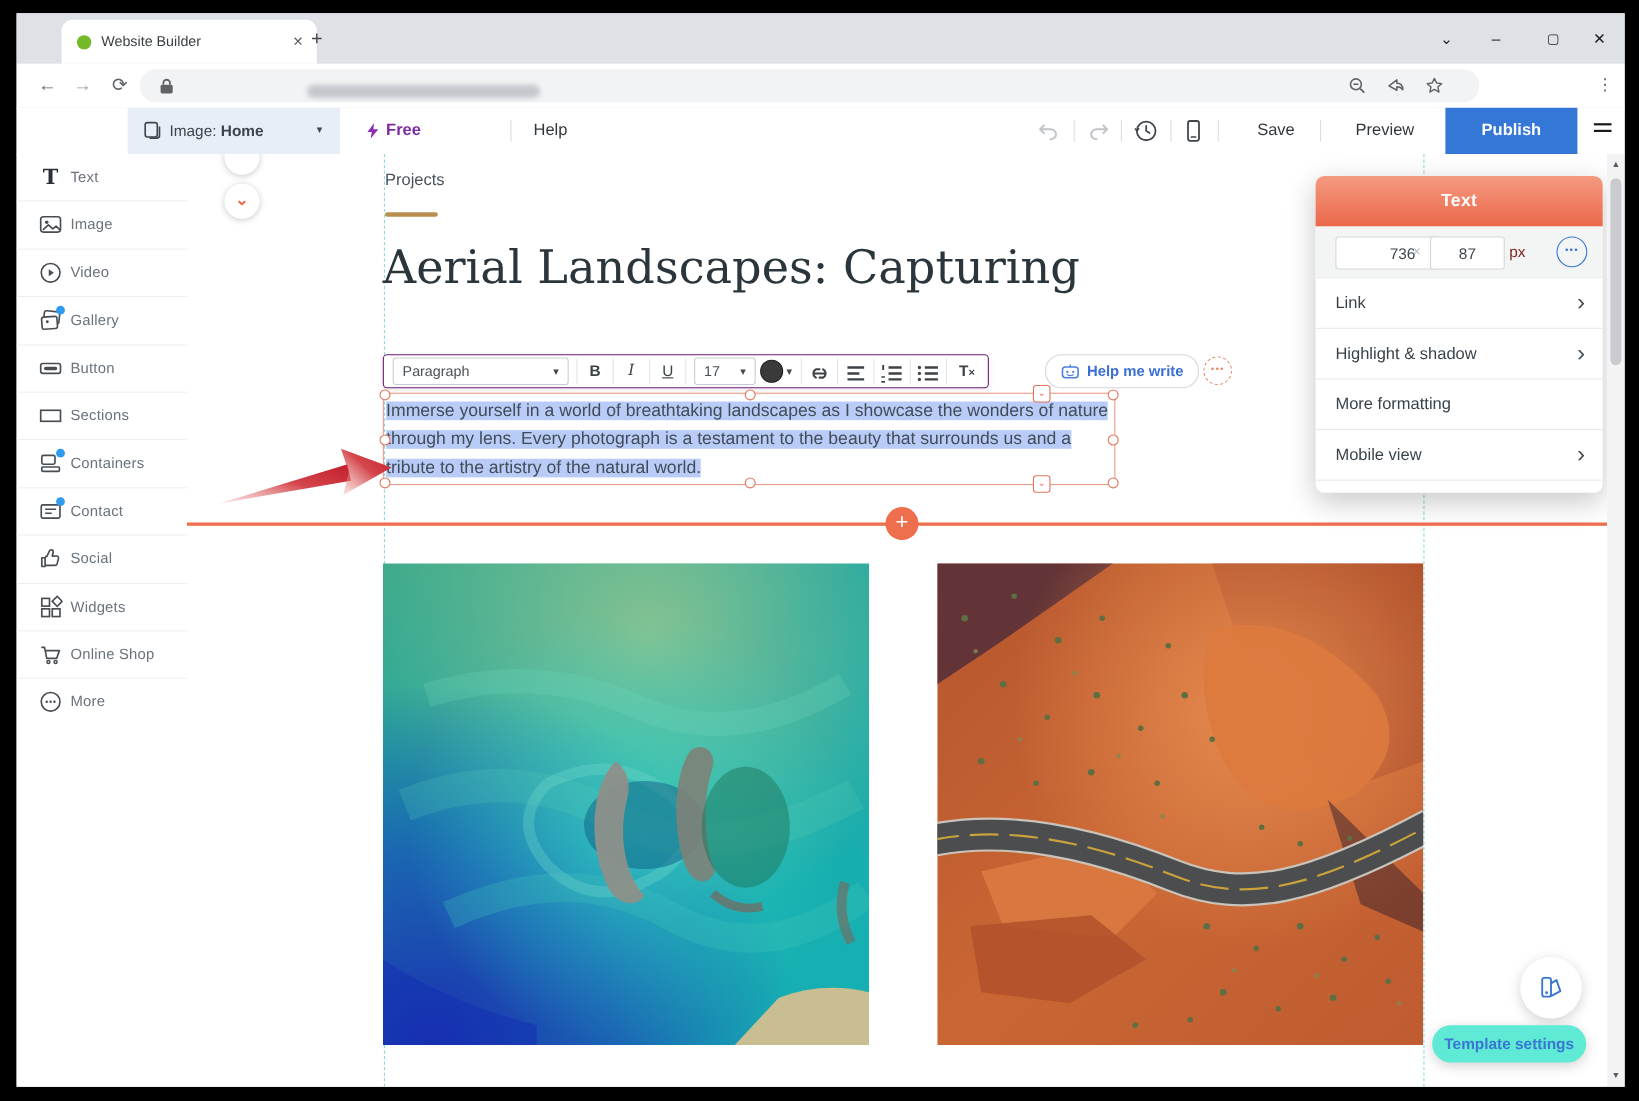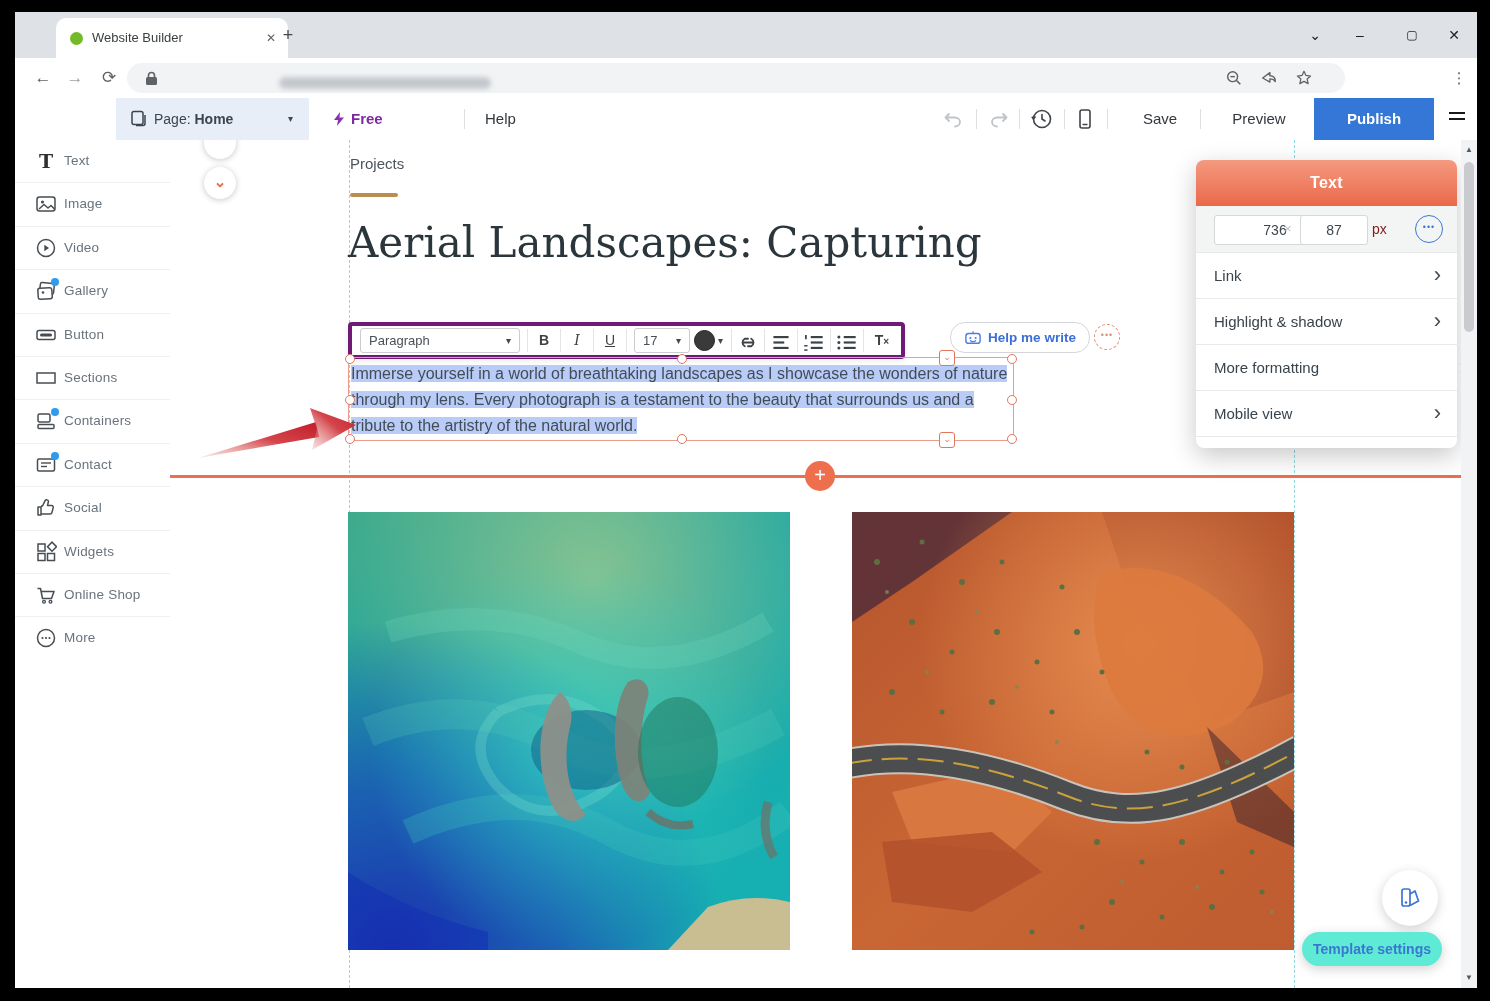--- a/index.html
+++ b/index.html
@@ -48,21 +48,21 @@
   .ticon{font-family:"DejaVu Serif",serif;font-weight:bold;font-size:19px;color:#2c2f33;line-height:22px;text-align:center;width:22px;}
 
   
   .canvas{left:155px;top:128px;width:1291px;height:848px;background:#fff;overflow:hidden;}
   .guide{top:0;width:0;height:848px;border-left:1px dashed #8fd8df;}
   .circbtn{width:32px;height:32px;border-radius:50%;background:#fff;box-shadow:0 1px 6px rgba(0,0,0,.22);text-align:center;line-height:30px;color:#ec6a4a;font-size:15px;font-weight:bold;cursor:pointer;}
   .eyebrow{left:180px;top:15px;font-size:15px;color:#4b545c;}
   .goldline{left:180px;top:53px;width:48px;height:4px;background:#b98e4e;border-radius:2px;}
   .heading{left:178px;top:74px;width:720px;font-family:"DejaVu Serif",serif;font-size:42px;line-height:57px;color:#2b363c;}
 
-  .fmtbar{left:178px;top:182px;height:29px;background:#fff;border:4px solid #701a75;border-radius:4px;box-shadow:0 2px 6px rgba(0,0,0,.08);display:flex;align-items:center;padding:0 4px;}
+  .fmtbar{left:178px;top:182px;height:29px;background:#fff;border:1px solid #701a75;border-radius:4px;box-shadow:0 2px 6px rgba(0,0,0,.08);display:flex;align-items:center;padding:0 4px;}
   .fsel{height:23px;border:1px solid #c9cdd1;border-radius:3px;display:flex;align-items:center;justify-content:space-between;padding:0 8px;font-size:13px;color:#4a5056;margin:0 4px;cursor:pointer;}
   .fbtn{width:26px;height:23px;text-align:center;line-height:23px;font-size:14px;color:#3c4246;cursor:pointer;}
   .vsep{width:1px;height:23px;background:#e4e4e4;margin:0 3px;}
   .colorbtn{width:34px;display:flex;align-items:center;cursor:pointer;}
   .colordot{width:19px;height:19px;border-radius:50%;background:#3a3a3a;border:1px solid #222;}
   .helpwrite{left:780px;top:182px;width:138px;height:29px;border:1px solid #d3d6da;border-radius:15px;background:#fff;display:flex;align-items:center;justify-content:center;gap:6px;cursor:pointer;}
   .helpwrite span{font-size:13.5px;font-weight:600;color:#3b6fd6;}
   .odots{left:924px;top:184px;width:24px;height:24px;border:1.6px dashed #e98a70;border-radius:50%;text-align:center;line-height:20px;color:#e98a70;font-size:13px;letter-spacing:1px;cursor:pointer;}
 
   .selbox{left:178px;top:217px;width:664px;height:82px;border:1px solid #eb9d8b;}
@@ -139,21 +139,21 @@
     <div class="a menu3">⋮</div>
   </div>
 
   <div class="a btoolbar">
     <div class="a pagesel">
       <svg class="a" style="left:13px;top:11px;" width="20" height="20" viewBox="0 0 20 20">
         <rect x="3" y="2.5" width="11" height="13" rx="2" fill="none" stroke="#3e444b" stroke-width="1.5"></rect>
         <path d="M16 6 v8.5 a2 2 0 0 1 -2 2 H7" fill="none" stroke="#3e444b" stroke-width="1.5"></path>
       </svg>
       <div class="a txt">
-        <span>Page:</span>&nbsp;<b>Home</b>
+        <span>Image:</span>&nbsp;<b>Home</b>
       </div>
       <div class="a caret" style="right:16px;top:0;line-height:42px;">▾</div>
     </div>
     <div class="a upgrade">
       <svg class="a" style="left:0;top:13px;" width="16" height="16" viewBox="0 0 16 16">
         <path d="M9 1 L3 9 H7 L6 15 L13 6.5 H8.5 Z" fill="#8b2fb3"></path>
       </svg>
       <span class="a" style="left:20px;">Free Upgrade</span>
     </div>
     <div class="a tbsep" style="left:449px;"></div>

